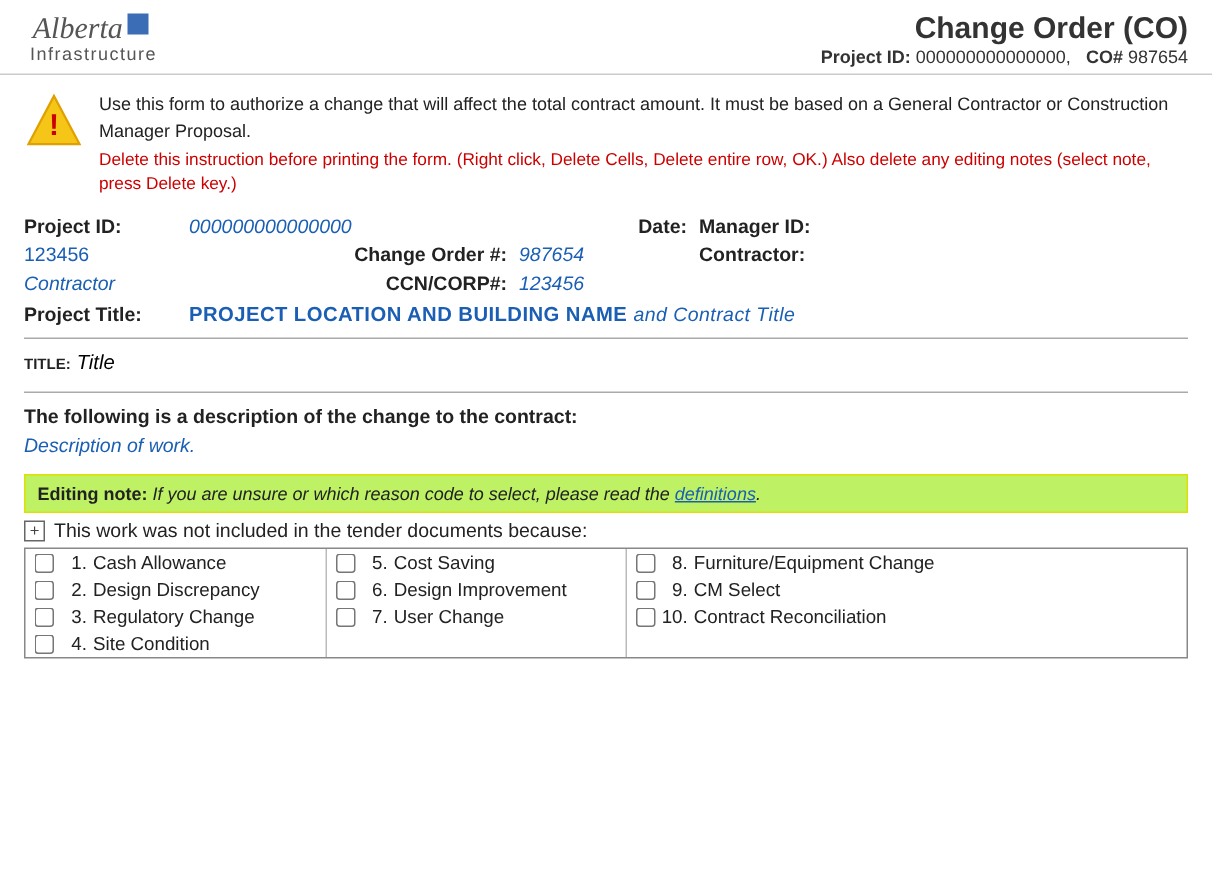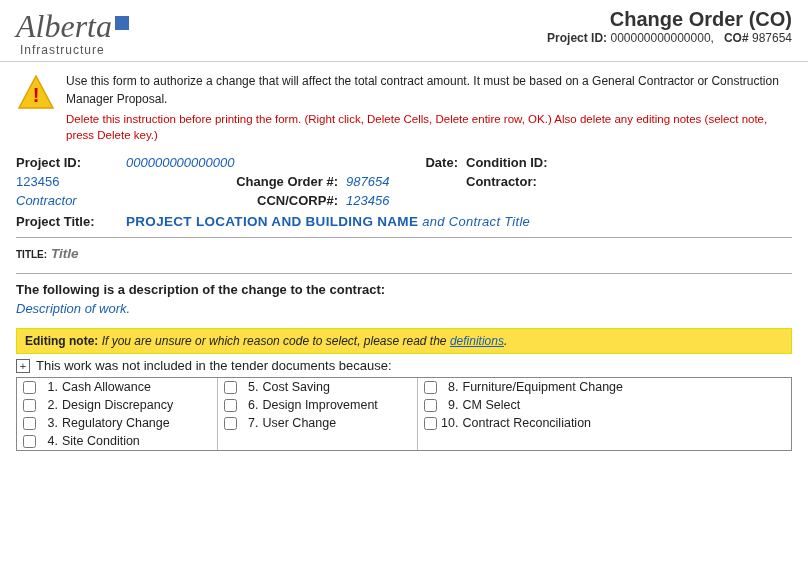--- a/index.html
+++ b/index.html
@@ -20,25 +20,26 @@
       align-items: flex-start;
       padding: 8px 16px 4px 16px;
       border-bottom: 1px solid #ccc;
     }
     .logo-area {
       display: flex;
       flex-direction: column;
     }
     .logo-text {
       font-family: Georgia, serif;
-      font-size: 32px;
+      font-size: 20px;
       color: #555;
       font-style: italic;
       display: flex;
       align-items: center;
+      justify-content: center;
     }
     .logo-box {
       width: 14px;
       height: 14px;
       background: #3a6db5;
       display: inline-block;
       margin-left: 3px;
       vertical-align: middle;
       position: relative;
       top: -4px;
@@ -157,45 +158,44 @@
       display: flex;
       align-items: baseline;
       gap: 4px;
     }
     .title-label {
       font-weight: bold;
       font-size: 10px;
       color: #222;
     }
     .title-value {
-      color: #737373;
+      color: #000000;
       font-size: 13.5px;
       font-style: italic;
-      font-weight: bold;
     }
 
     
     .description-section {
       padding: 4px 16px 4px 16px;
     }
     .description-heading {
       font-size: 13px;
       font-weight: bold;
       color: #222;
     }
     .description-value {
       color: #1a5fb4;
       font-size: 13px;
       margin-top: 4px;
       font-style: italic;
     }
 
     
     .editing-note {
-      background: #fde047;
+      background: #bef264;
       margin: 8px 16px 0 16px;
       padding: 5px 8px;
       font-size: 12px;
       color: #222;
       border: 1px solid #e0e000;
     }
     .editing-note a {
       color: #1a5fb4;
     }
 
@@ -300,21 +300,21 @@
   </div>
 </div>
 
 <div class="fields-section">
   <div class="fields-grid">
 
     <div class="field-label">Project ID:</div>
     <div class="field-value">000000000000000</div>
     <div class="field-right-label">Date:</div>
 
-    <div class="field-label">Condition ID:</div>
+    <div class="field-label">Manager ID:</div>
     <div class="field-value normal">123456</div>
     <div class="field-right-label">Change Order #:</div>
     <div class="field-right-value">987654</div>
 
     <div class="field-label">Contractor:</div>
     <div class="field-value">Contractor</div>
     <div class="field-right-label">CCN/CORP#:</div>
     <div class="field-right-value">123456</div>
   </div>
 </div>

